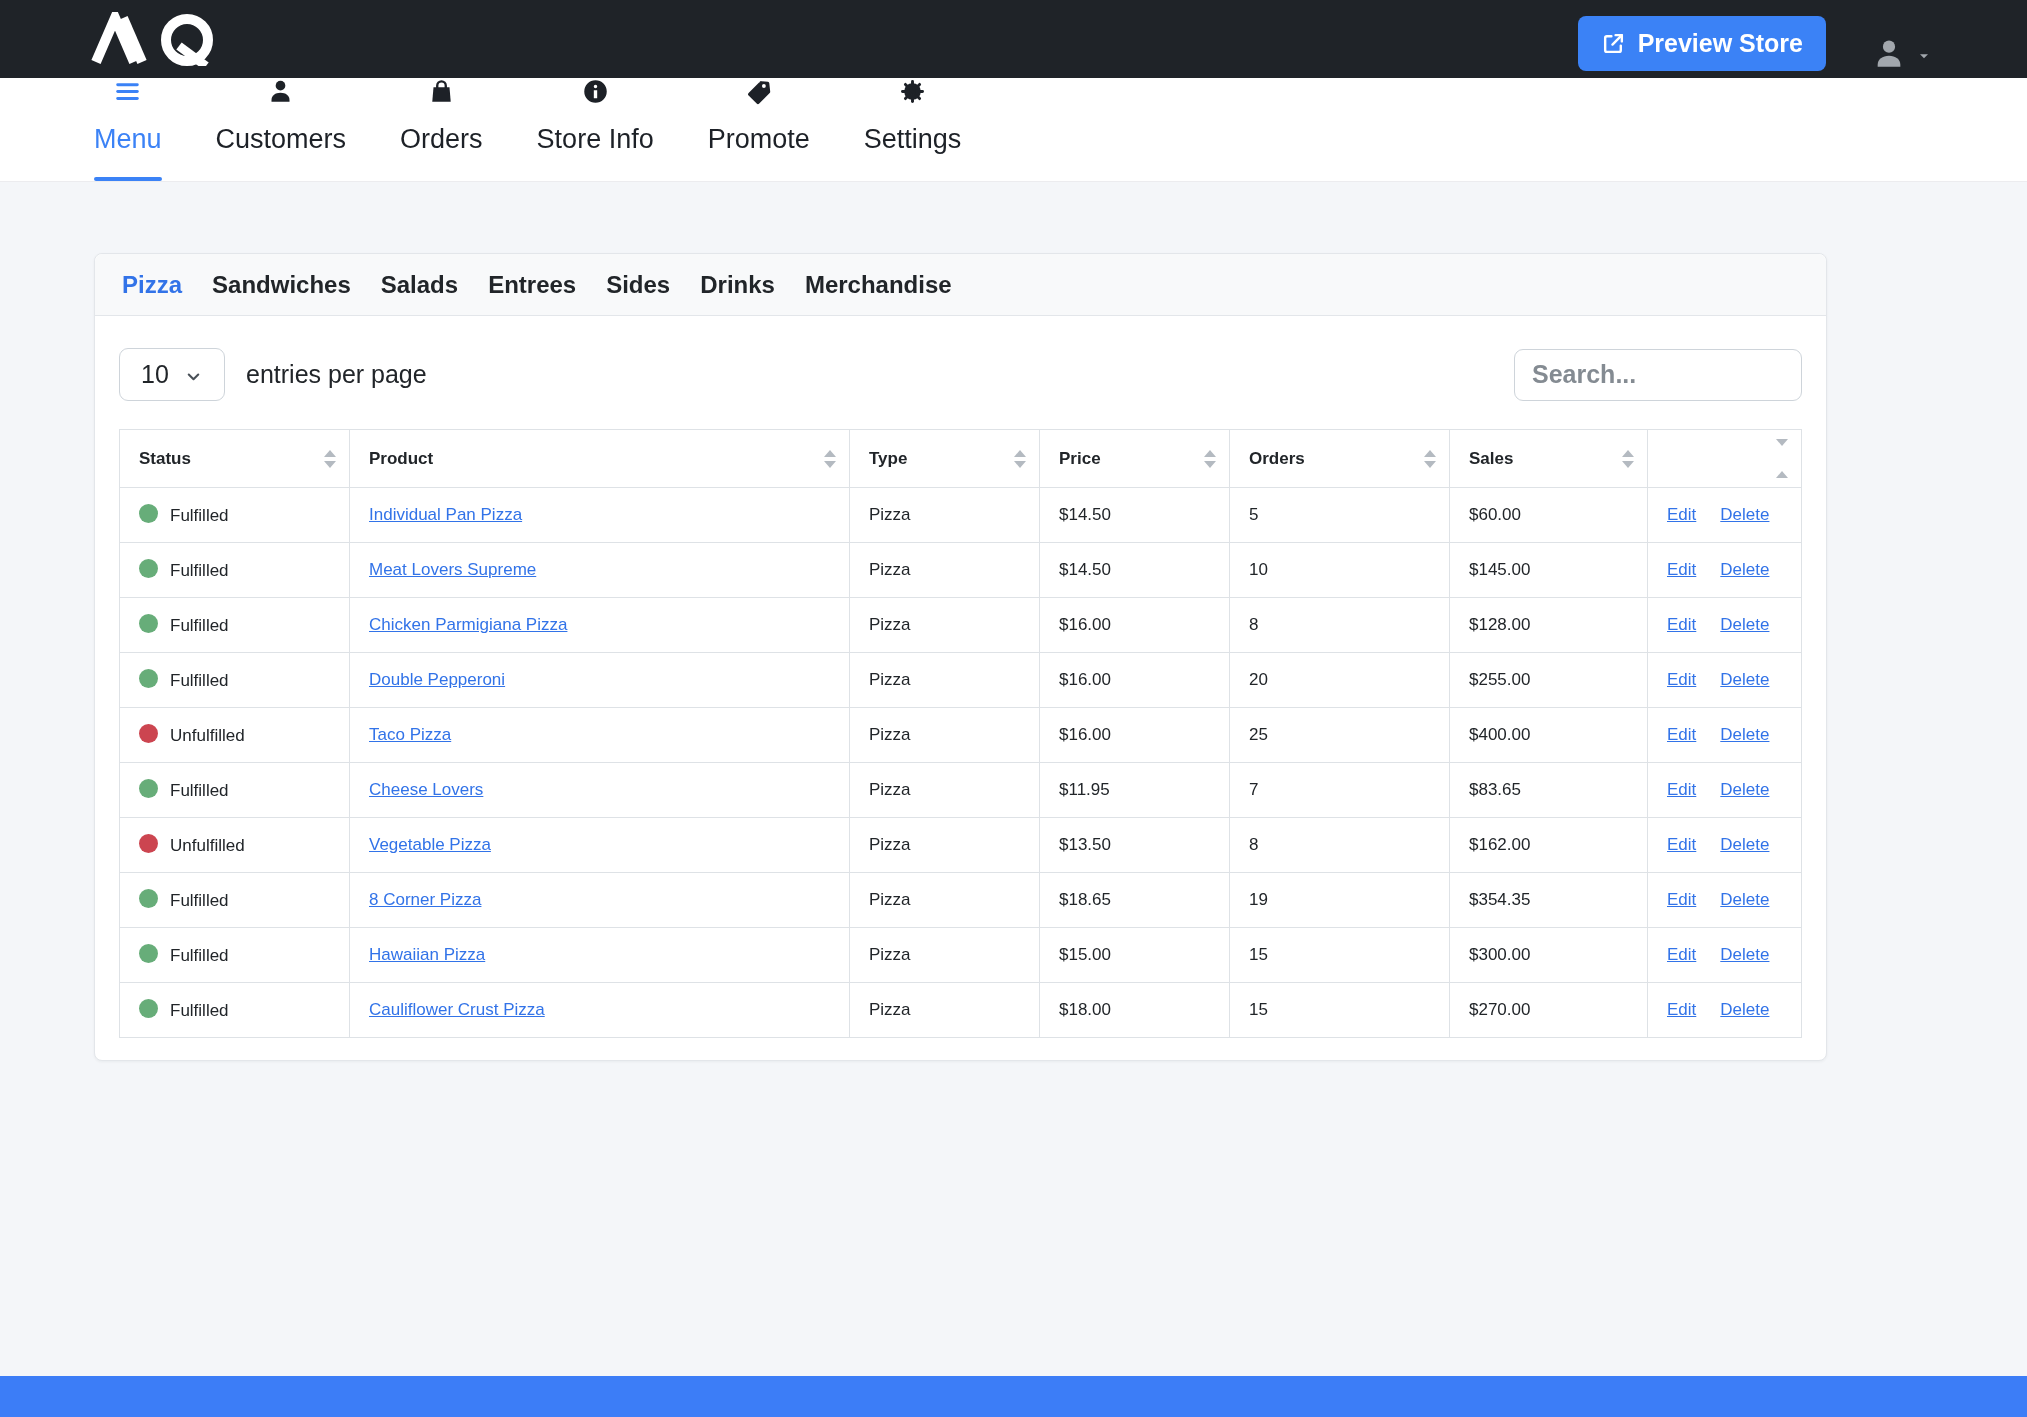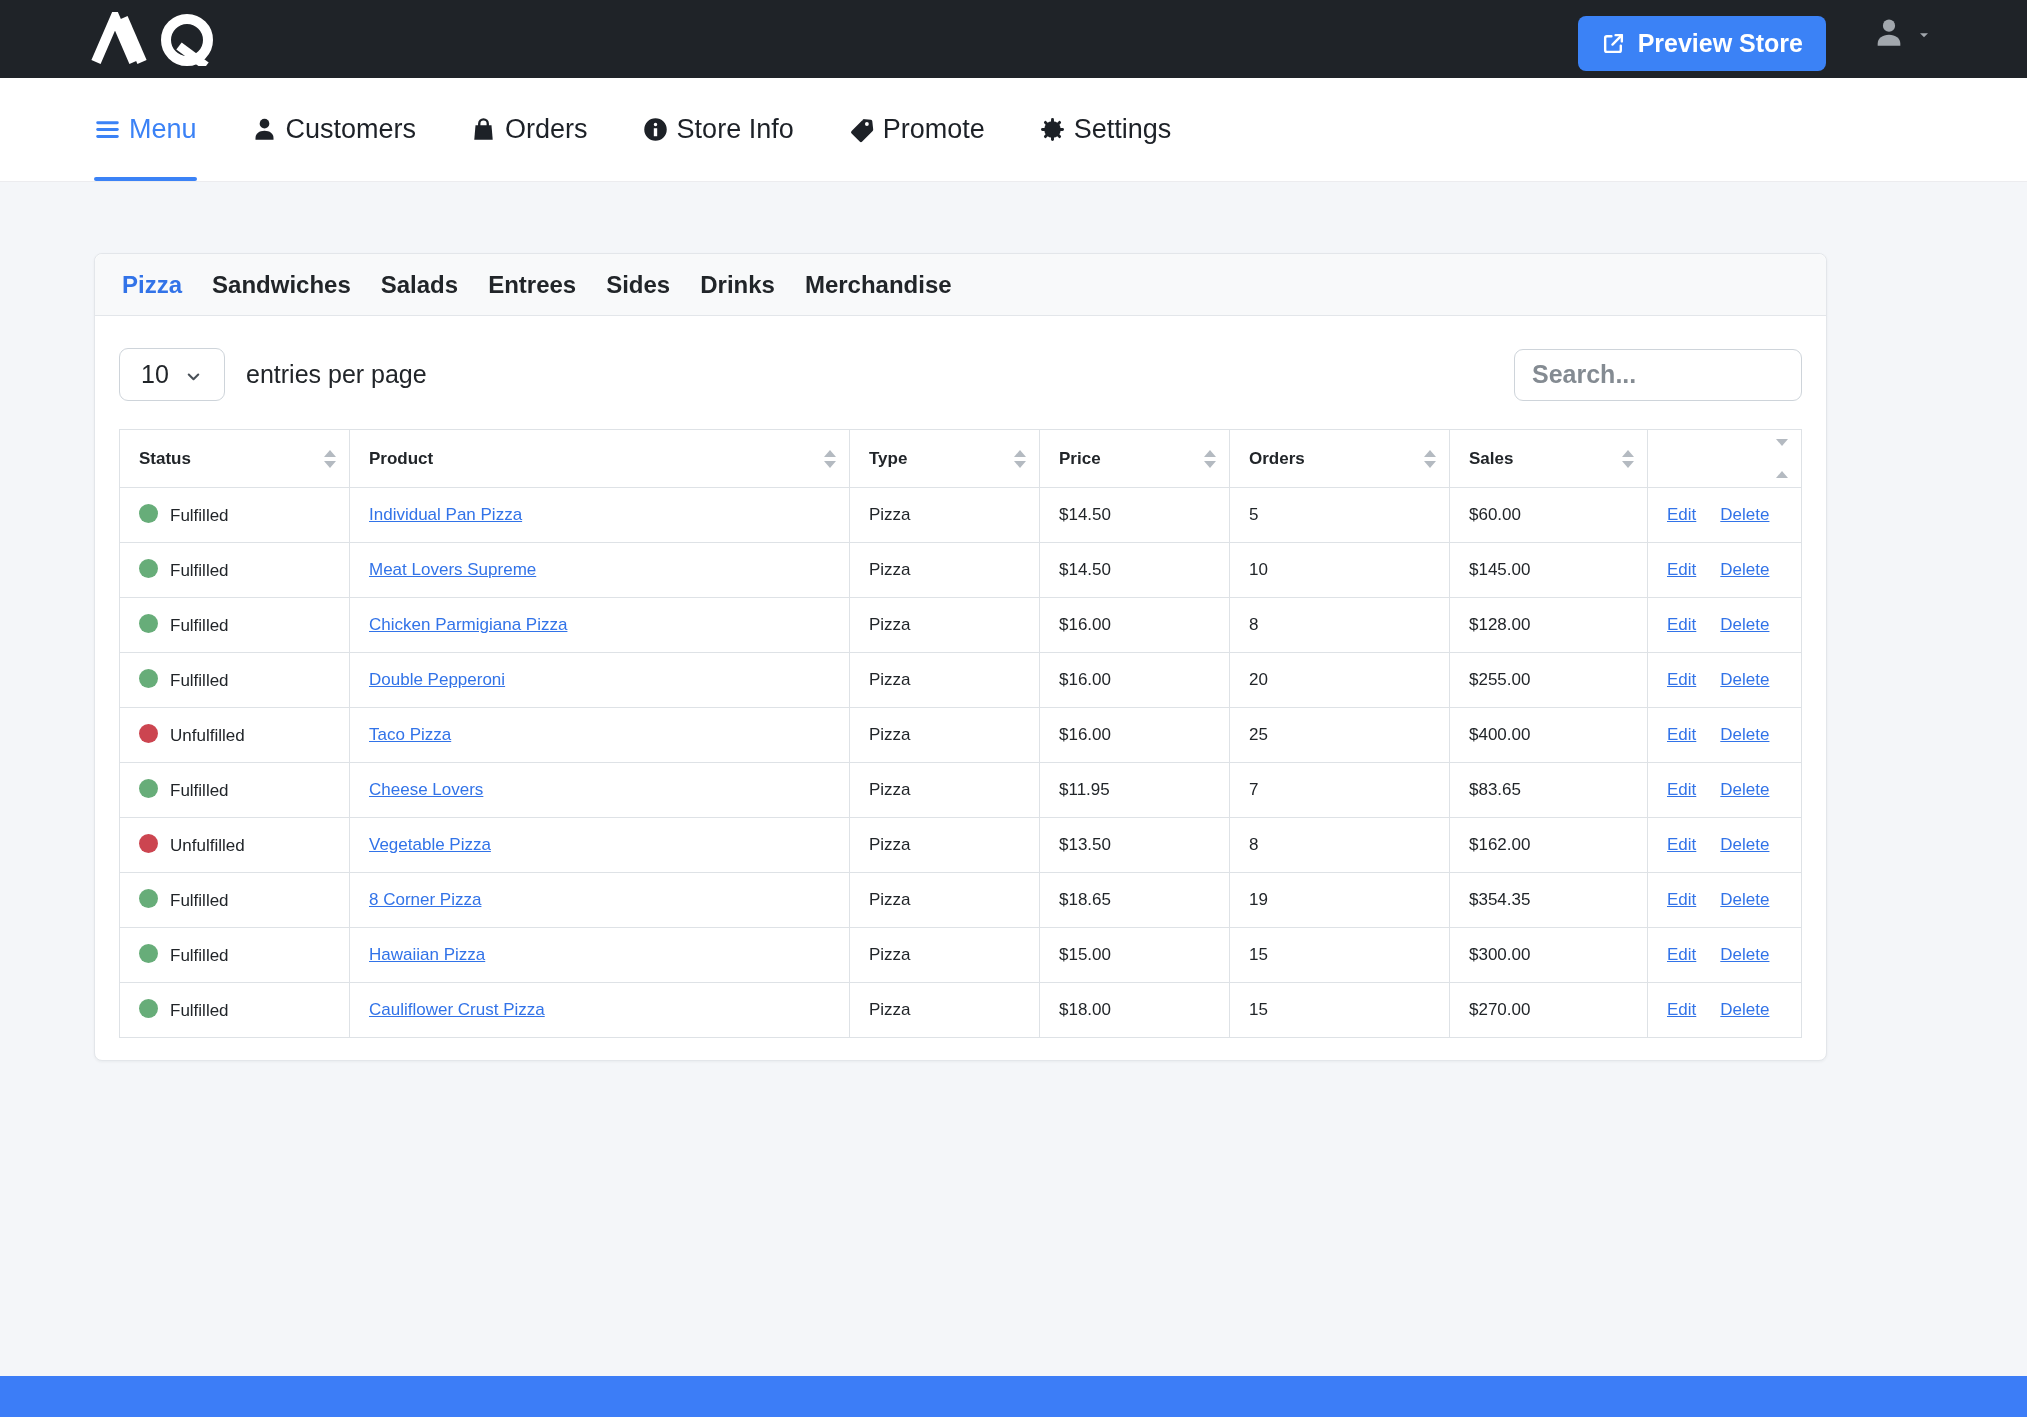--- a/index.html
+++ b/index.html
@@ -10,42 +10,42 @@
     position:relative; overflow:hidden; color:#212529;
   }
   
   .topbar {
     height:78px; background:var(--topbar,#1f2328);
     display:flex; align-items:center; justify-content:space-between;
     padding:0 95px 0 90px;
   }
   .logo { width:150px; height:54px; cursor:pointer; }
   .logo svg { width:100%; height:100%; }
-  .topbar-right { display:flex; align-items:flex-start;margin-top:8px; }
+  .topbar-right { display:flex; align-items:flex-end;margin-top:8px; }
   .preview-btn {
     display:flex; align-items:center; gap:12px;
     background:var(--accent,#3b82f6); color:#fff; border:none; cursor:pointer;
     font-family:inherit; font-size:25px; font-weight:600;
     padding:13px 23px; border-radius:8px;
   }
   .preview-btn .icon { width:25px; height:25px; display:inline-flex; }
   .preview-btn .icon svg { width:100%; height:100%; }
   .user-menu { display:flex; align-items:center; gap:10px; margin-left:46px; cursor:pointer; color:#a2a7ad; }
   .user-menu .u-ic { width:34px; height:34px; display:inline-flex; }
   .user-menu .u-ic svg { width:100%; height:100%; }
   .user-menu .caret { width:16px; height:16px; display:inline-flex; margin-top:4px; }
   .user-menu .caret svg { width:100%; height:100%; }
   
   .navbar {
     height:104px; background:#fff; display:flex; align-items:stretch;
     padding-left:94px; border-bottom:1px solid #ececef;
   }
   .nav-item {
-    display:flex; align-items:center; gap:8px; margin-right:54px;
-    font-size:27px; font-weight:500; color:#1d2127; cursor:pointer; position:relative;
+    display:flex; align-items:center; gap:19px; margin-right:54px;
+    font-size:27px; font-weight:500; color:#1d2127; cursor:pointer; position:relative;flex-direction:column;
   }
   .nav-item .nav-icon { width:27px; height:27px; display:inline-flex; }
   .nav-item .nav-icon svg { width:100%; height:100%; }
   .nav-item.active { color:var(--accent,#3b82f6); }
   .nav-item.active::after {
     content:""; position:absolute; left:0; right:0; bottom:0; height:4px;
     background:var(--accent,#3b82f6); border-radius:2px;
   }
   
   .card {

